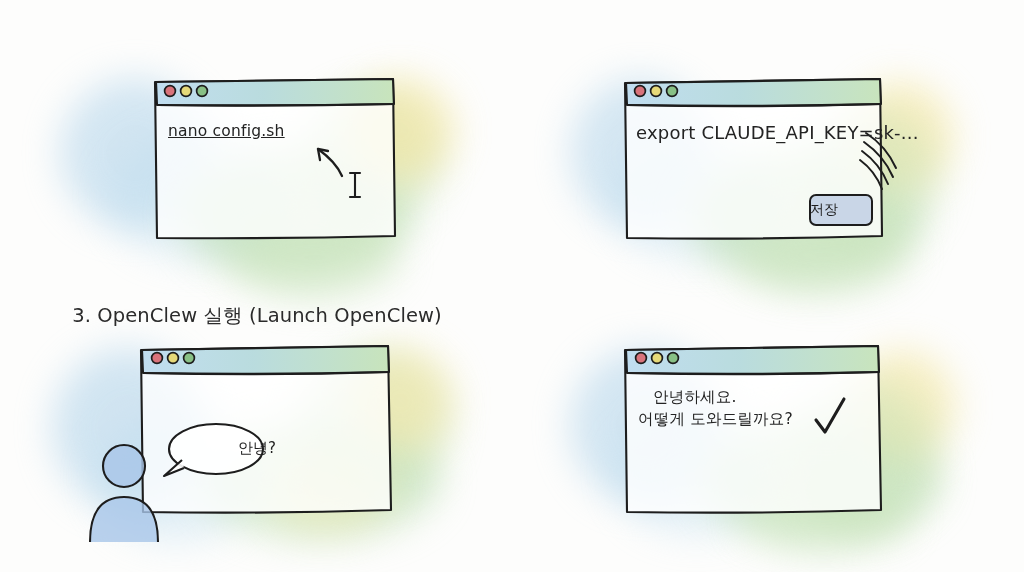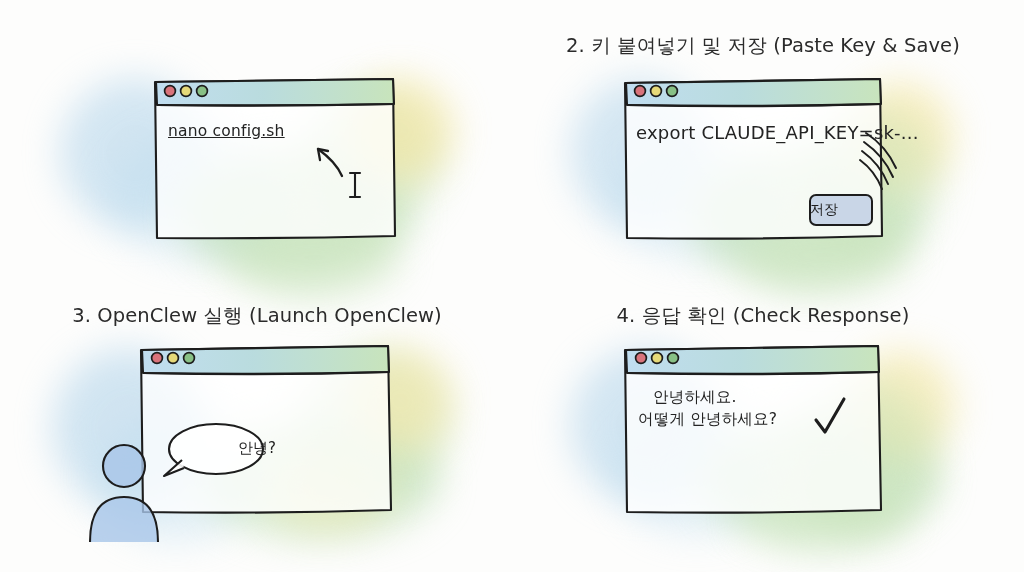--- a/index.html
+++ b/index.html
@@ -145,21 +145,20 @@
           <path d="M205,98 L205,120"></path>
           <path d="M200,97 L210,97"></path>
           <path d="M200,121 L210,121"></path>
         </g>
       </svg>
       <div class="win-text" style="left:18px; top:44px;text-decoration:underline;">nano config.sh</div>
     </div>
   </div>
 
   <div class="panel panel-2">
-    <div class="step-title">2. 키 붙여넣기 및 저장 (Paste Key &amp; Save)</div>
 
     <div class="win" style="left:92px; width:268px;">
       <svg width="268" height="168" viewBox="0 0 268 168">
         <defs>
           <linearGradient id="tb2" x1="0" y1="0" x2="1" y2="0">
             <stop offset="0%" stop-color="#b7d8ee" stop-opacity=".85"></stop>
             <stop offset="45%" stop-color="#a8d3d6" stop-opacity=".80"></stop>
             <stop offset="100%" stop-color="#bfe0b2" stop-opacity=".85"></stop>
           </linearGradient>
         </defs>
@@ -213,38 +212,37 @@
       <div class="bubble-label" style="left:58px; top:97px;margin-left:44px;">안녕?</div>
     </div>
 
     <svg style="position:absolute; left:62px; top:146px;" width="86" height="108" viewBox="0 0 86 108">
       <circle cx="40" cy="32" r="21" fill="#a8c6e8" fill-opacity=".82" stroke="#1d1d1d" stroke-width="2.1"></circle>
       <path d="M6,108 Q6,63 40,63 Q74,63 74,108" fill="#a8c6e8" fill-opacity=".80" stroke="#1d1d1d" stroke-width="2.1" stroke-linecap="round"></path>
     </svg>
   </div>
 
   <div class="panel panel-4">
-    <div class="step-title">4. 응답 확인 (Check Response)</div>
 
     <div class="win" style="left:92px; top:54px; width:268px; height:180px;">
       <svg width="268" height="180" viewBox="0 0 268 180">
         <defs>
           <linearGradient id="tb4" x1="0" y1="0" x2="1" y2="0">
             <stop offset="0%" stop-color="#b7d8ee" stop-opacity=".85"></stop>
             <stop offset="45%" stop-color="#a8d3d6" stop-opacity=".80"></stop>
             <stop offset="100%" stop-color="#bfe0b2" stop-opacity=".85"></stop>
           </linearGradient>
         </defs>
         <path d="M5,8 L258,4 L261,168 Q133,172 7,170 Z" fill="#ffffff" fill-opacity="0.80" stroke="#1d1d1d" stroke-width="2.1" stroke-linejoin="round" stroke-linecap="round"></path>
         <path d="M6,8 L258,4 L259,30 Q133,33 7,31 Z" fill="url(#tb4)" stroke="#1d1d1d" stroke-width="2.1" stroke-linejoin="round"></path>
         <path d="M7,31 Q133,34 259,30" fill="none" stroke="#1d1d1d" stroke-width="2"></path>
         <circle cx="21" cy="16" r="5.4" fill="#d9737b" stroke="#1d1d1d" stroke-width="1.7"></circle>
         <circle cx="37" cy="16" r="5.4" fill="#e6d978" stroke="#1d1d1d" stroke-width="1.7"></circle>
         <circle cx="53" cy="16" r="5.4" fill="#88c085" stroke="#1d1d1d" stroke-width="1.7"></circle>
 
         <path d="M196,78 L205,90 L224,57" fill="none" stroke="#1d1d1d" stroke-width="3.1" stroke-linecap="round" stroke-linejoin="round"></path>
       </svg>
       <div class="win-text" style="left:33px; top:44px;">안녕하세요.</div>
-      <div class="win-text" style="left:18px; top:66px;">어떻게 안녕하세요?</div>
+      <div class="win-text" style="left:18px; top:66px;">어떻게 도와드릴까요?</div>
     </div>
   </div>
 
 </div>
 
 </body></html>

